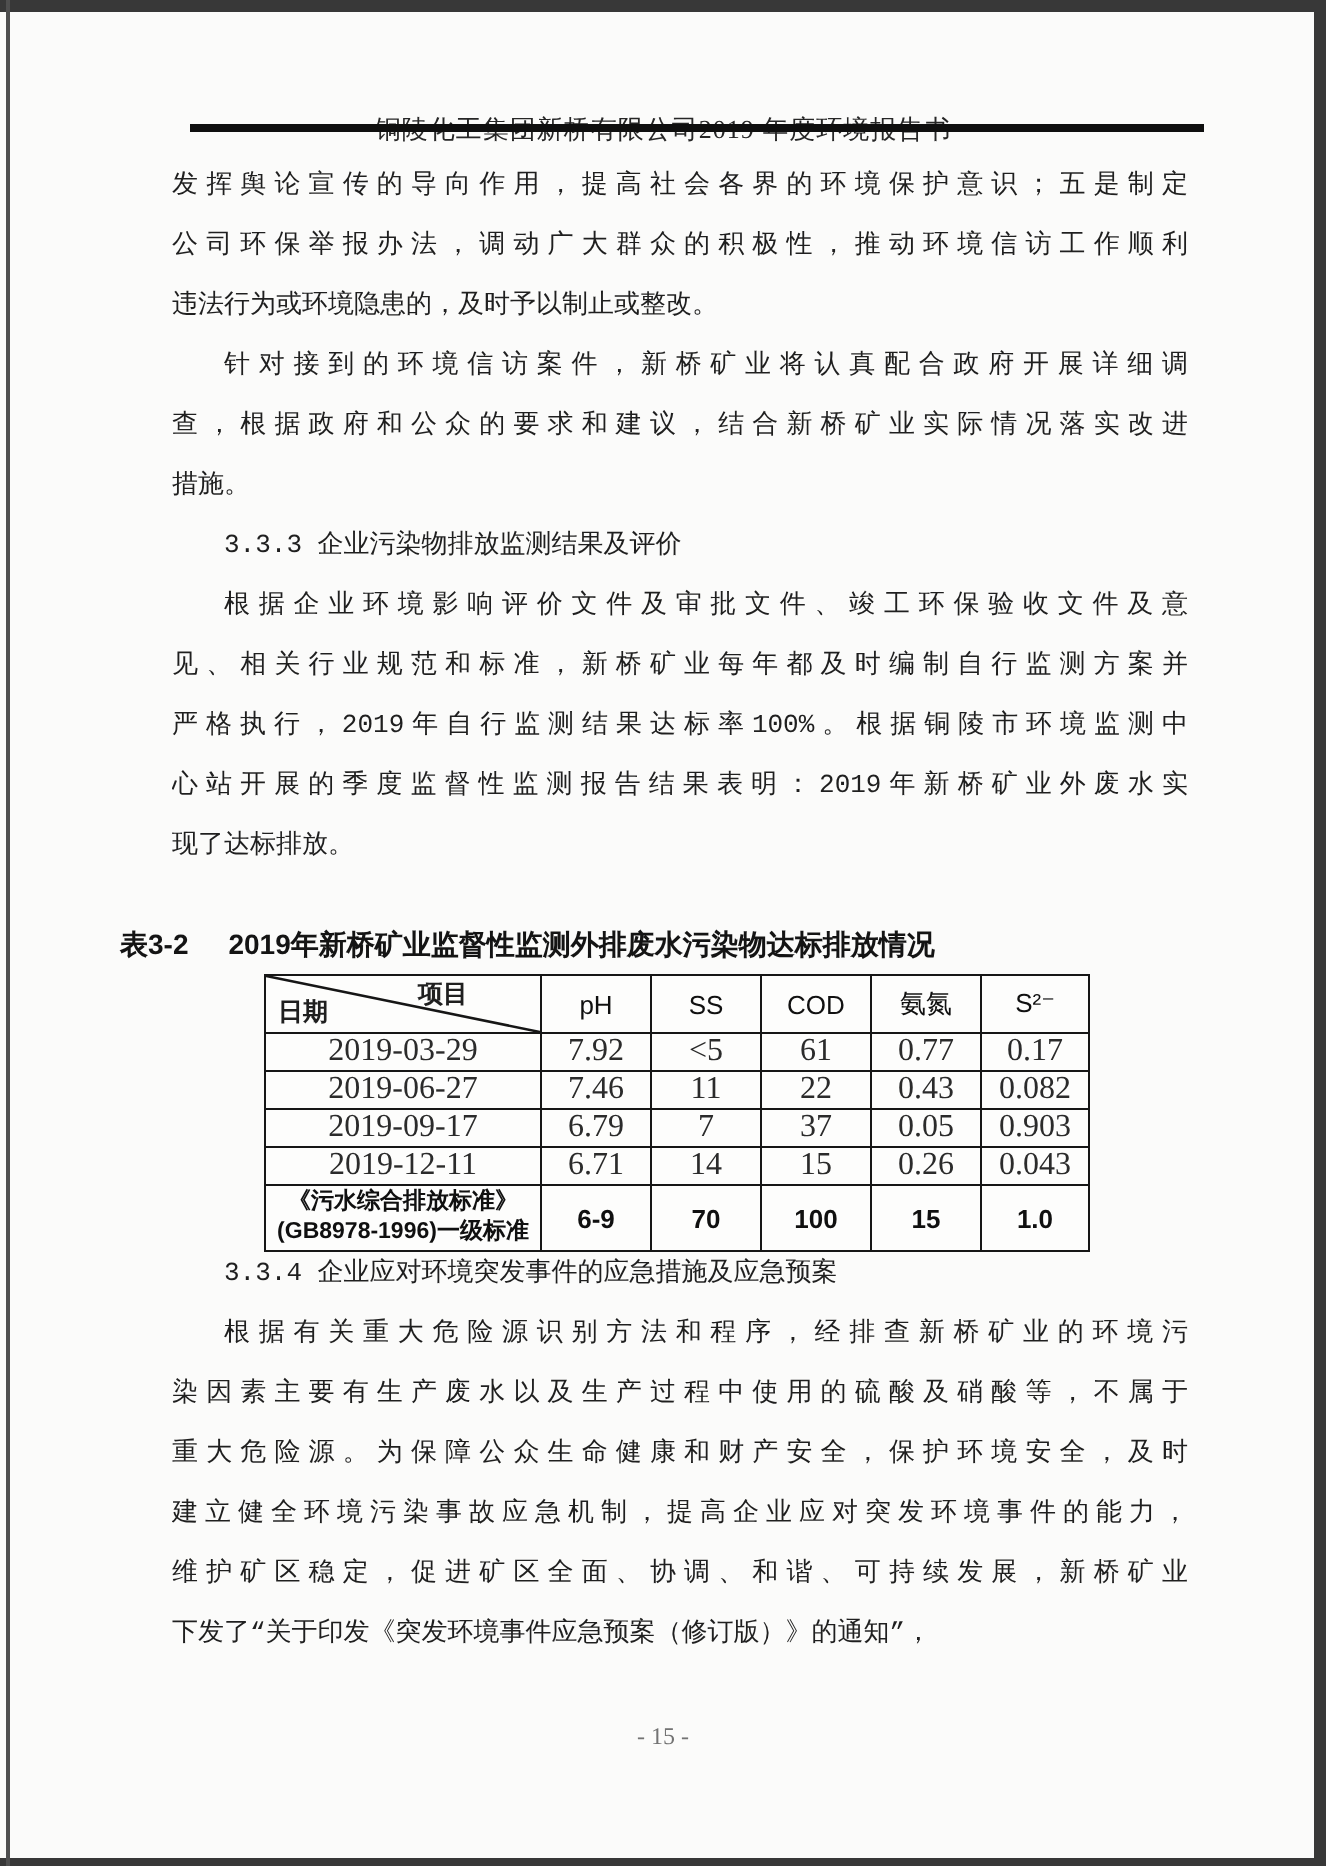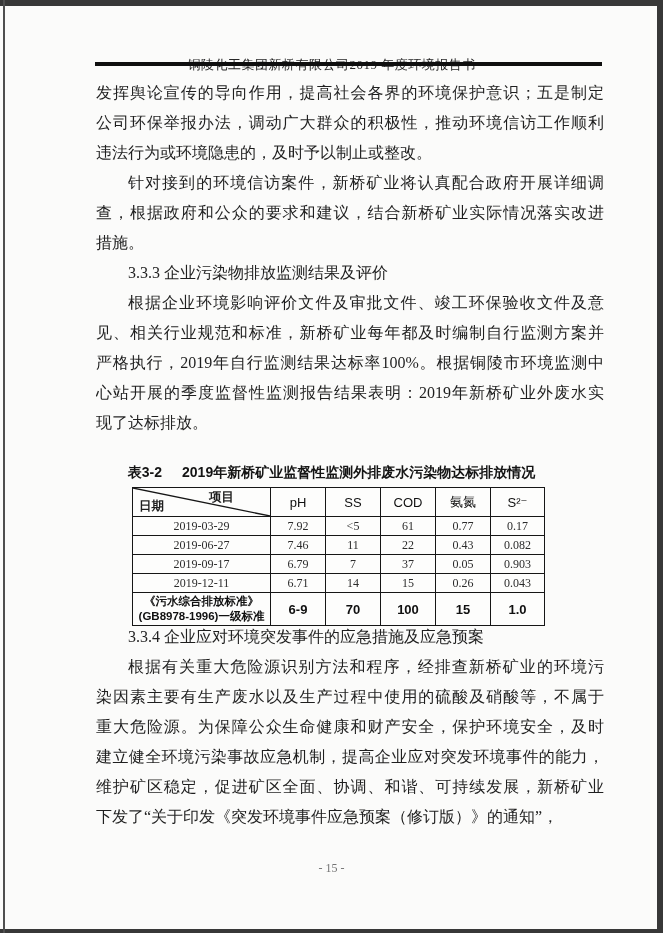--- a/index.html
+++ b/index.html
@@ -17,30 +17,30 @@
 
   .header-title {
     position: absolute; top: 56px; left: 60px; width: 543px;
     text-align: center; font-size: 13px; letter-spacing: 0.5px; color: #262626;
   }
   .header-rule {
     position: absolute; top: 62px; left: 95px; width: 507px; height: 4px;
     background: #0f0f0f;
   }
 
-  .body-block { position: absolute; left: 96px; width: 508px; font-size: 16px; }
+  .body-block { position: absolute; left: 86px; width: 508px; font-size: 13px; font-family: Liberation Mono, monospace; }
   #block-upper { top: 78px; }
   #block-lower { top: 622px; }
   .text-line { height: 30px; line-height: 30px; overflow: hidden; white-space: nowrap; }
   .text-line.fill { white-space: normal; text-align: justify; text-align-last: justify; }
   .text-line.indent { text-indent: 2em; }
 
   .table-caption {
     position: absolute; top: 464px; left: 60px; width: 543px;
-    text-align: center; font-weight: bold; font-size: 14px;
+    font-weight: bold; font-size: 14px;
     font-family: "Liberation Sans", "DejaVu Sans", sans-serif; color: #141414;
   }
   .caption-label { margin-right: 20px; }
 
   table.monitor {
     position: absolute; left: 132px; top: 487px; width: 412px;
     border-collapse: collapse; table-layout: fixed;
     background: #fdfdfc;
   }
   table.monitor td, table.monitor th {
@@ -58,21 +58,21 @@
     position: absolute; top: 1px; right: 36px;
     font-family: "Liberation Sans", "DejaVu Sans", sans-serif;
     font-weight: bold; font-size: 12.5px;
   }
   .corner-bottom {
     position: absolute; bottom: 1px; left: 6px;
     font-family: "Liberation Sans", "DejaVu Sans", sans-serif;
     font-weight: bold; font-size: 12.5px;
   }
   tbody.data tr { height: 19px; }
-  tbody.data td { font-size: 12px; color: #2b2b2b; }
+  tbody.data td { font-size: 16px; color: #2b2b2b; }
   tbody.standard tr { height: 33px; }
   tbody.standard td {
     font-family: "Liberation Sans", "DejaVu Sans", sans-serif;
     font-weight: bold; font-size: 13px; color: #101010;
   }
   .std-label div { line-height: 15px; font-size: 11.5px; }
 
   .page-footer {
     position: absolute; top: 861px; left: 0; width: 663px;
     text-align: center; font-size: 12px; color: #737373;

